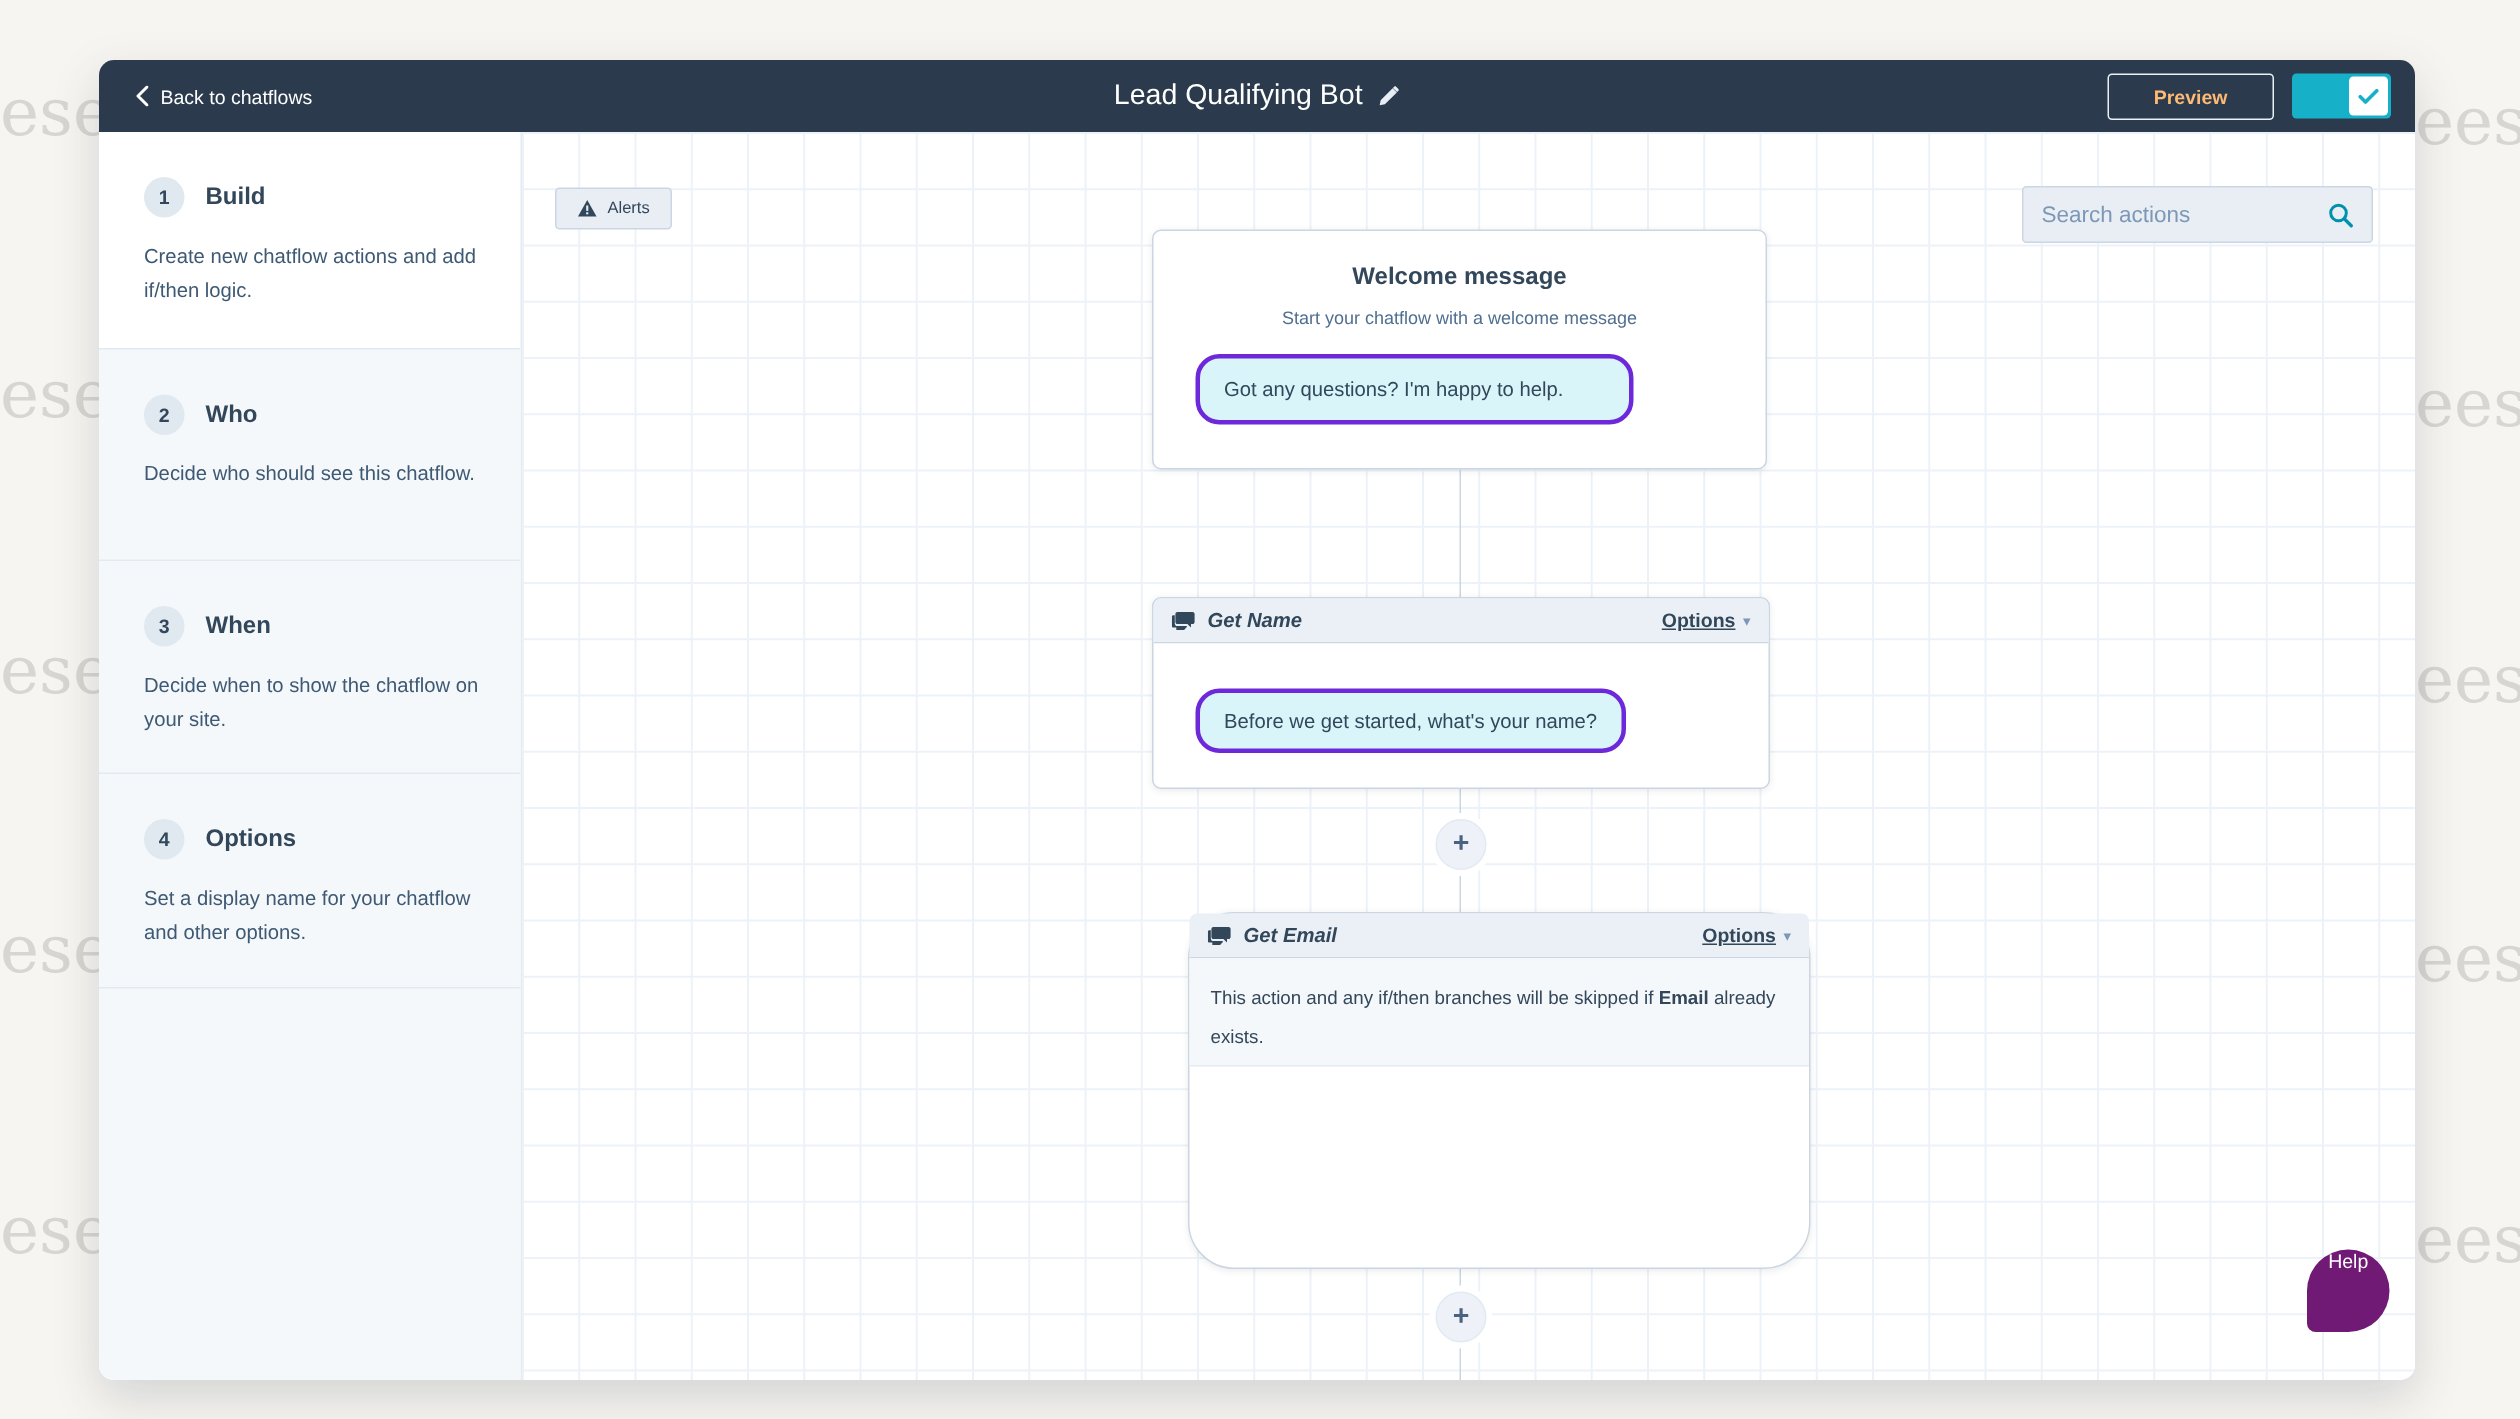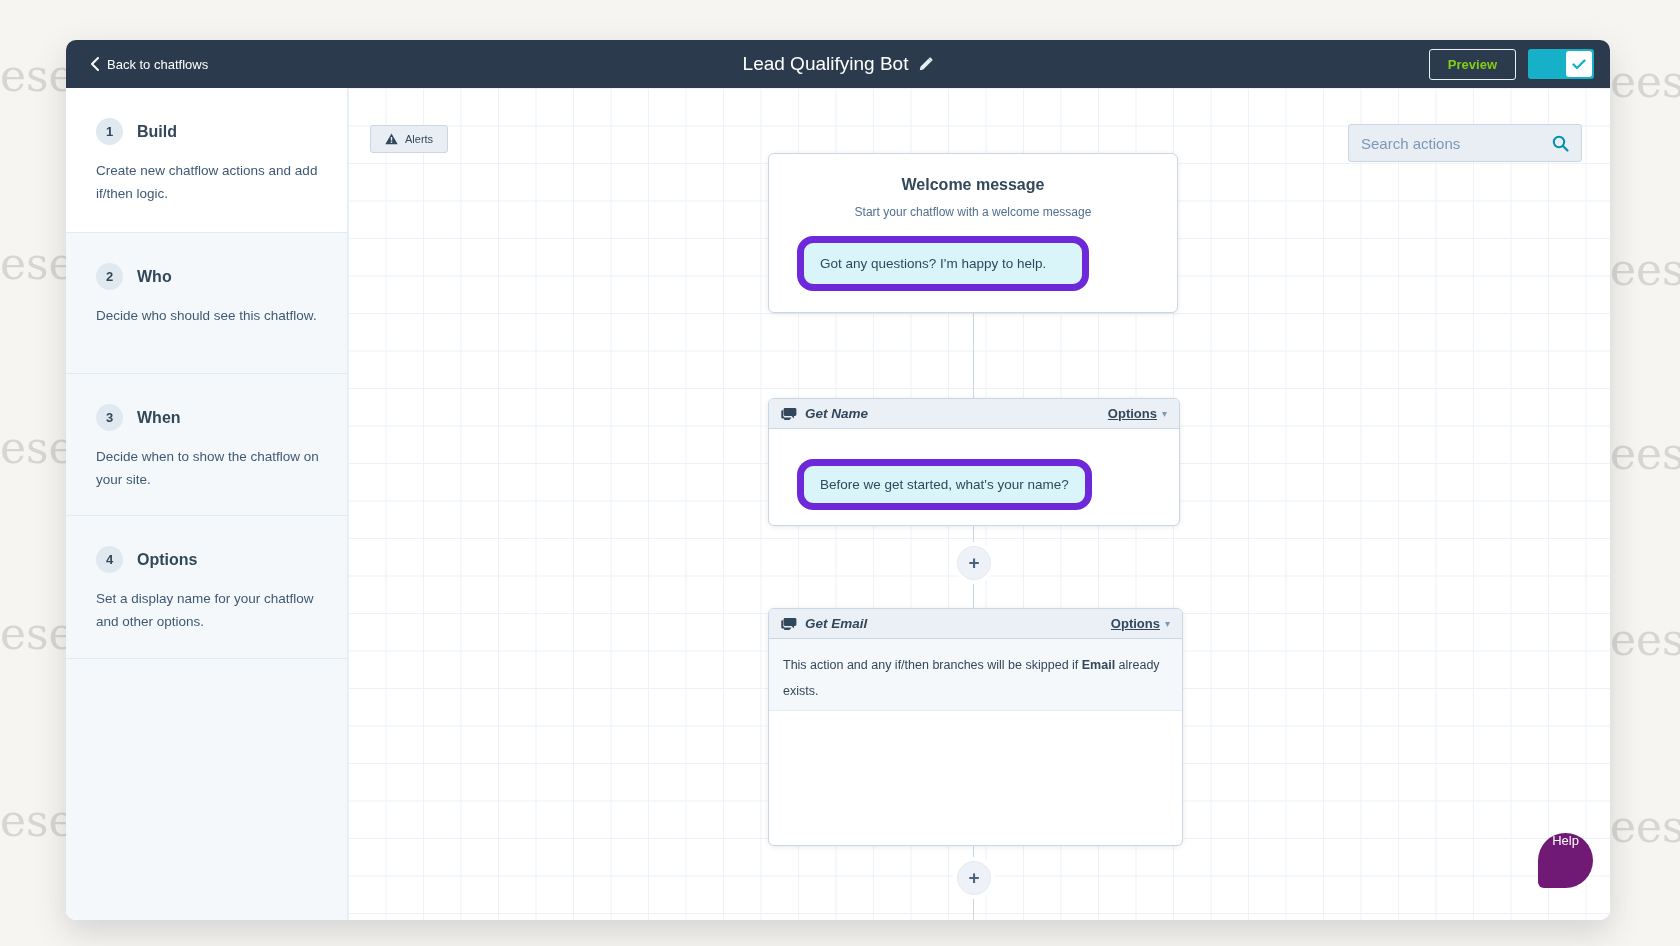--- a/index.html
+++ b/index.html
@@ -13,22 +13,22 @@
             border-radius:10px; overflow:hidden; background:#fff;
             box-shadow:0 12px 32px rgba(45,62,80,.18); }
 
   
   .topbar { position:relative; height:48px; background:#2b3b4d; display:flex; align-items:center; }
   .back { position:absolute; left:24px; display:flex; align-items:flex-start; gap:8px; color:#fff;
           font-size:13px; cursor:pointer; }
   .title-wrap { position:absolute; left:0; right:0; display:flex; justify-content:center; align-items:center; gap:10px;
                 color:#fff; font-size:19px; font-weight:500; pointer-events:none; }
   .topbar-right { position:absolute; right:16px; display:flex; align-items:center; gap:12px; }
-  .preview-btn { background:transparent; border:1px solid #eaf0f6; color:#84cc16; font-family:inherit;
-                 font-size:13px; font-weight:600; padding:7px 18px; border-radius:3px; cursor:pointer; }
+  .preview-btn { background:transparent; border:1px solid #eaf0f6; color:#fdba74; font-family:inherit;
+                 font-size:13px; font-weight:600; padding:7px 30px; border-radius:3px; cursor:pointer; }
   .toggle { width:66px; height:30px; background:#16b1c9; border-radius:3px; position:relative; cursor:pointer; }
   .toggle .knob { position:absolute; right:2px; top:2px; width:26px; height:26px; background:#fff;
                   border-radius:3px; display:flex; align-items:center; justify-content:center; }
 
   
   .app-body { display:flex; height:832px; }
 
   
   .sidebar { width:282px; flex:none; display:flex; flex-direction:column; background:#fff; border-right:1px solid #e4ebf2; }
   .step { padding:30px 26px 0 30px; }
@@ -66,36 +66,36 @@
               display:flex; align-items:center; justify-content:center; cursor:pointer; font-family:inherit;
               box-shadow:0 0 0 4px #ffffff; }
 
   .card { position:absolute; background:#fff; border:1px solid #cbd6e2; border-radius:6px;
           box-shadow:0 1px 5px rgba(45,62,80,.10); }
 
   .welcome-card { left:420px; top:65px; width:410px; height:160px; text-align:center; }
   .welcome-title { margin-top:22px; font-size:16px; font-weight:700; color:#33475b; }
   .welcome-sub { margin-top:11px; font-size:12px; color:#516f90; }
 
-  .bubble { background:#d9f5fa; border:7px solid #6d28d9; border-radius:16px; color:#33475b;
+  .bubble { background:#d9f5fa; border:3px solid #6d28d9; border-radius:16px; color:#33475b;
             font-size:13.5px; text-align:left; display:inline-block; cursor:pointer; }
 
   .welcome-bubble { margin:17px 0 0 28px; width:292px; padding:13px 16px; align-self:flex-start; float:left; }
 
   .action-header { height:30px; background:#eaf0f6; border-bottom:1px solid #cbd6e2; border-radius:5px 5px 0 0;
                    display:flex; align-items:center; padding:0 12px; gap:8px; }
   .action-title { font-size:13.5px; font-weight:600; color:#33475b;font-style:italic; }
   .options-wrap { margin-left:auto; display:flex; align-items:center; gap:5px; cursor:pointer; }
   .options-link { font-size:13px; font-weight:600; color:#33475b; text-decoration:underline; }
   .caret { font-size:10px; color:#7c98b6; }
 
   .getname-card { left:420px; top:310px; width:412px; height:128px; }
   .getname-bubble { margin:30px 0 0 28px; padding:11px 16px; }
 
-  .getemail-card { left:420px; top:520px; width:415px; height:238px; }
+  .getemail-card { left:444px; top:520px; width:415px; height:238px;border-radius:31px; }
   .skip-note { background:#f5f8fa; border-bottom:1px solid #e5ebf2; padding:13px 16px 6px 14px;
                font-size:12.5px; line-height:26px; color:#33475b; }
   .skip-note b { font-weight:700; }
   .getemail-bubble { margin:26px 0 0 28px; width:368px; padding:12px 16px; line-height:26px; }
   .token { background:#fdeae4; color:#ff5c35; font-size:12.5px; padding:3px 7px; border-radius:2px; white-space:nowrap; }
 
   .help-btn { position:absolute; right:17px; bottom:32px; width:55px; height:55px;
               background:#701a75; border:none; border-radius:28px 28px 28px 6px; color:#fff;
               font-family:inherit; font-size:13px; cursor:pointer;
               display:flex; justify-content:center; }

